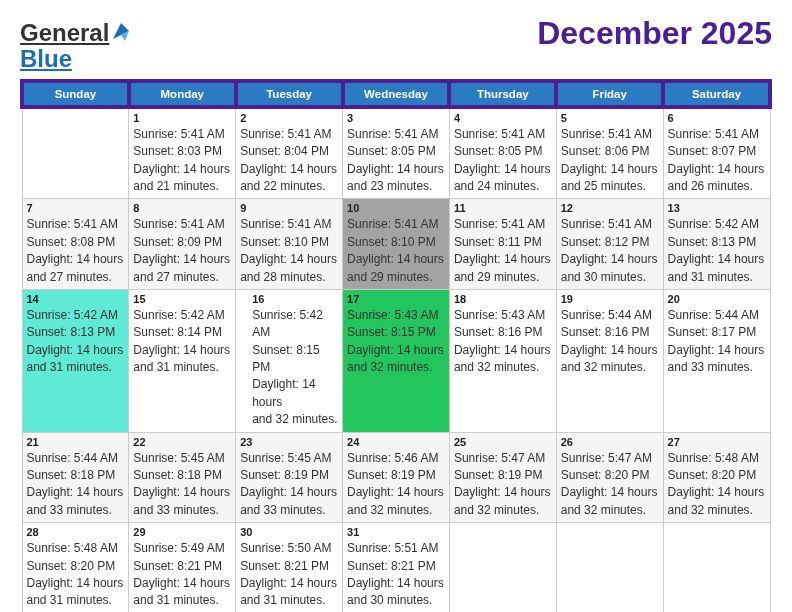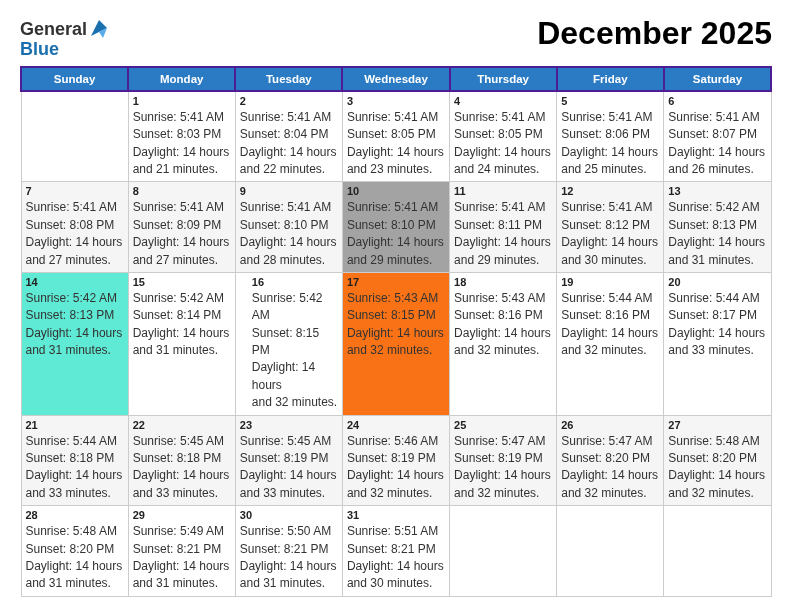--- a/index.html
+++ b/index.html
@@ -21,59 +21,60 @@
       align-items: flex-start;
       justify-content: space-between;
       margin-bottom: 6px;
     }
     .logo {
       display: flex;
       align-items: center;
       margin-top: 4px;
     }
     .logo-text {
-      font-size: 18px;
+      font-size: 24px;
       font-weight: bold;
       line-height: 1.1;
+      text-decoration: underline;
     }
     .logo-general { color: #333; }
     .logo-blue { color: #1a6faf; }
     .logo-icon {
       width: 18px;
       height: 22px;
       margin-left: 2px;
       margin-top: -2px;
     }
     .title-block {
       text-align: right;
     }
     .month-title {
       font-size: 32px;
       font-weight: bold;
-      color: #000000;
+      color: #4c1d95;
       line-height: 1.1;
     }
     .subtitle {
       font-size: 13px;
       color: #444;
       margin-top: 2px;
     }
     table {
       width: 100%;
       border-collapse: collapse;
       table-layout: fixed;
     }
     th {
       background-color: #2a7bc4;
       color: #fff;
       font-size: 11.5px;
       font-weight: bold;
       text-align: center;
       padding: 5px 2px;
-      border: 2px solid #4c1d95;
+      border: 4px solid #4c1d95;
     }
     td {
       border: 1px solid #ccc;
       vertical-align: top;
       padding: 3px 4px;
       font-size: 9px;
       color: #333;
       height: 80px;
       background: #fff;
     }
@@ -196,21 +197,21 @@
             <div class="day-info">Sunrise: 5:42 AM<br>Sunset: 8:13 PM<br>Daylight: 14 hours<br>and 31 minutes.</div>
           </td>
           <td style="background: rgb(255, 255, 255);">
             <span class="day-number">15</span>
             <div class="day-info">Sunrise: 5:42 AM<br>Sunset: 8:14 PM<br>Daylight: 14 hours<br>and 31 minutes.</div>
           </td>
           <td style="background: rgb(255, 255, 255); padding-left: 16px;">
             <span class="day-number">16</span>
             <div class="day-info">Sunrise: 5:42 AM<br>Sunset: 8:15 PM<br>Daylight: 14 hours<br>and 32 minutes.</div>
           </td>
-          <td style="background: #f97316; margin-left: 43px;">
+          <td style="background: #22c55e; margin-left: 43px;">
             <span class="day-number">17</span>
             <div class="day-info">Sunrise: 5:43 AM<br>Sunset: 8:15 PM<br>Daylight: 14 hours<br>and 32 minutes.</div>
           </td>
           <td style="background: rgb(255, 255, 255); margin-top: 36px;">
             <span class="day-number">18</span>
             <div class="day-info">Sunrise: 5:43 AM<br>Sunset: 8:16 PM<br>Daylight: 14 hours<br>and 32 minutes.</div>
           </td>
           <td style="background: rgb(255, 255, 255);">
             <span class="day-number">19</span>
             <div class="day-info">Sunrise: 5:44 AM<br>Sunset: 8:16 PM<br>Daylight: 14 hours<br>and 32 minutes.</div>

